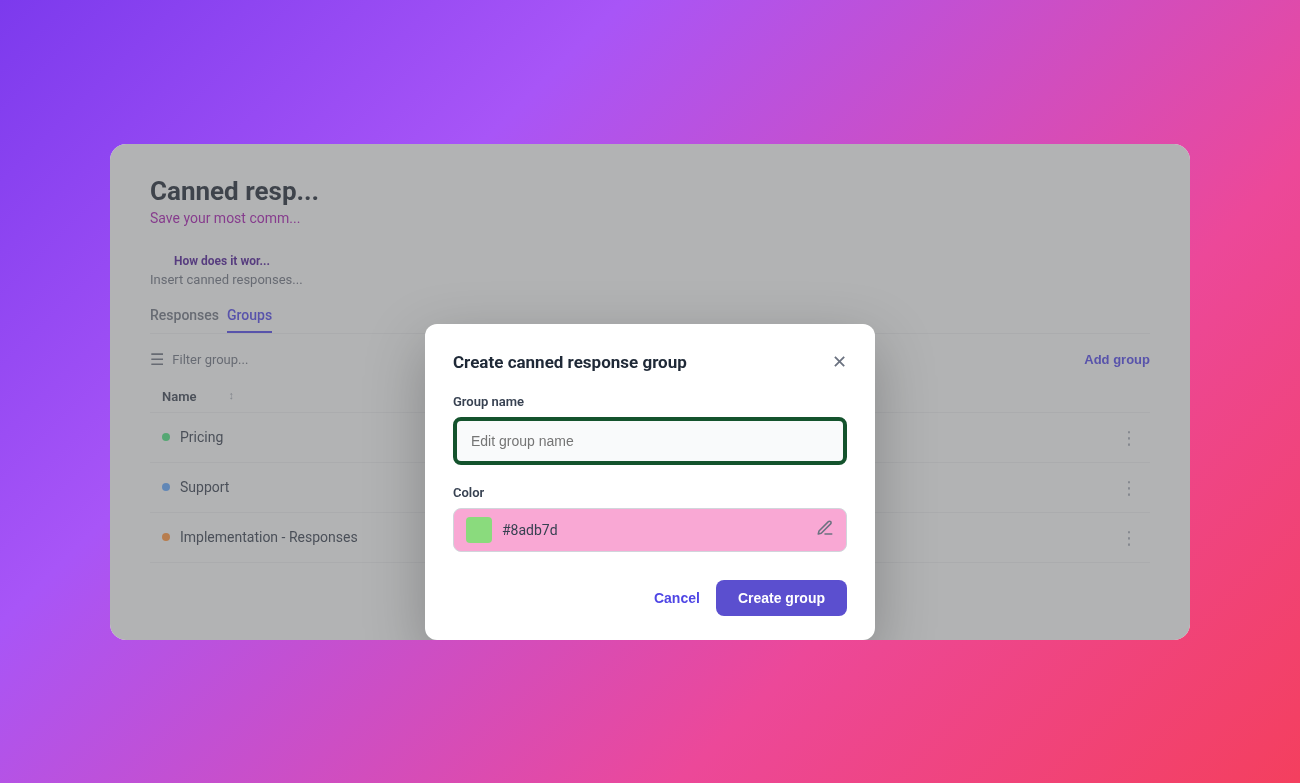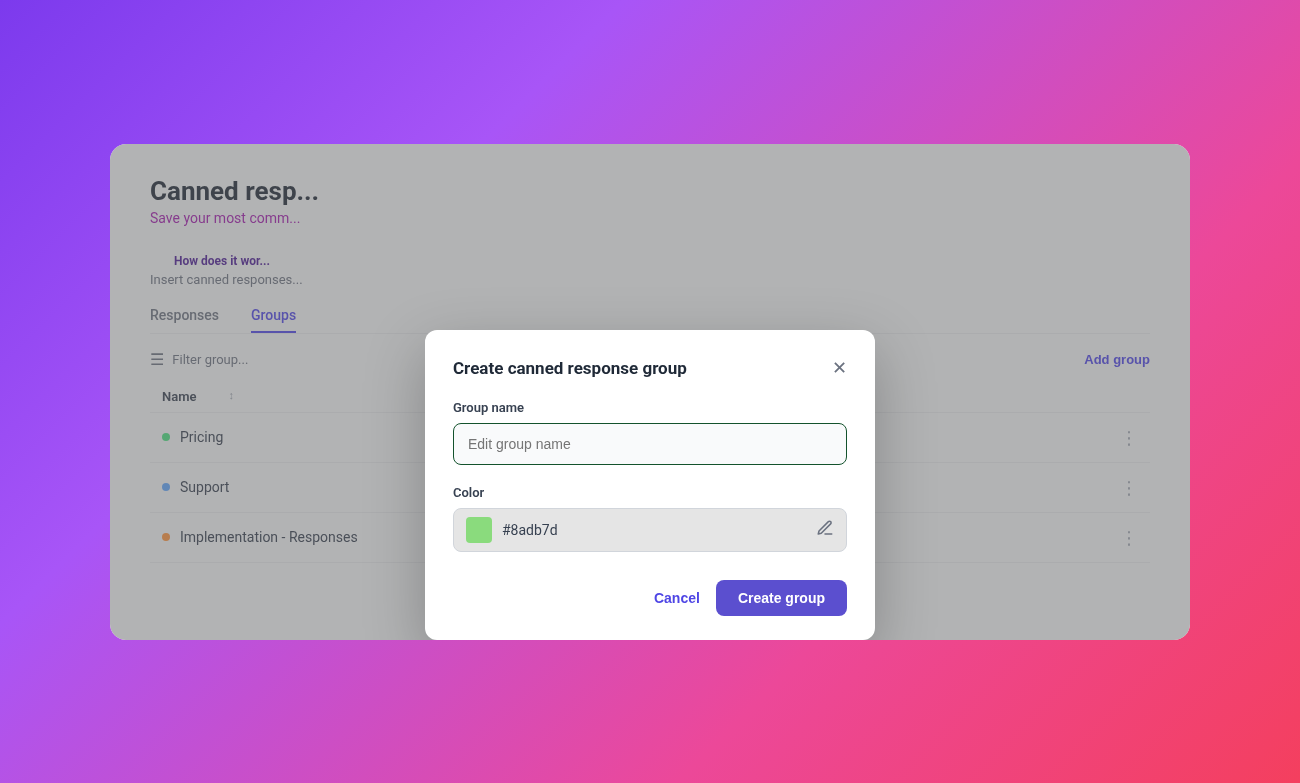--- a/index.html
+++ b/index.html
@@ -57,21 +57,21 @@
     }
 
     .how-desc {
       font-size: 13px;
       color: #6b7280;
       margin-bottom: 16px;
     }
 
     .tabs {
       display: flex;
-      gap: 32px;
+      gap: 8px;
       border-bottom: 1px solid #e5e7eb;
       margin-bottom: 16px;
     }
 
     .tab {
       font-size: 14px;
       font-weight: 500;
       color: #6b7280;
       padding-bottom: 8px;
       cursor: pointer;
@@ -200,36 +200,36 @@
       font-size: 13px;
       font-weight: 600;
       color: #374151;
       margin-bottom: 8px;
       display: block;
     }
 
     .group-name-input {
       width: 100%;
       padding: 12px 14px;
-      border: 1px solid #14532d;
+      border: 4px solid #14532d;
       border-radius: 8px;
       font-size: 14px;
       color: #9ca3af;
       outline: none;
       background: #f9fafb;
       margin-bottom: 20px;
     }
 
     .color-picker-row {
       display: flex;
       align-items: center;
       border: 1px solid #d1d5db;
       border-radius: 8px;
       padding: 8px 12px;
-      background: #e5e5e5;
+      background: #f9a8d4;
       margin-bottom: 28px;
     }
 
     .color-swatch {
       width: 26px;
       height: 26px;
       border-radius: 4px;
       flex-shrink: 0;
       margin-right: 10px;
     }

